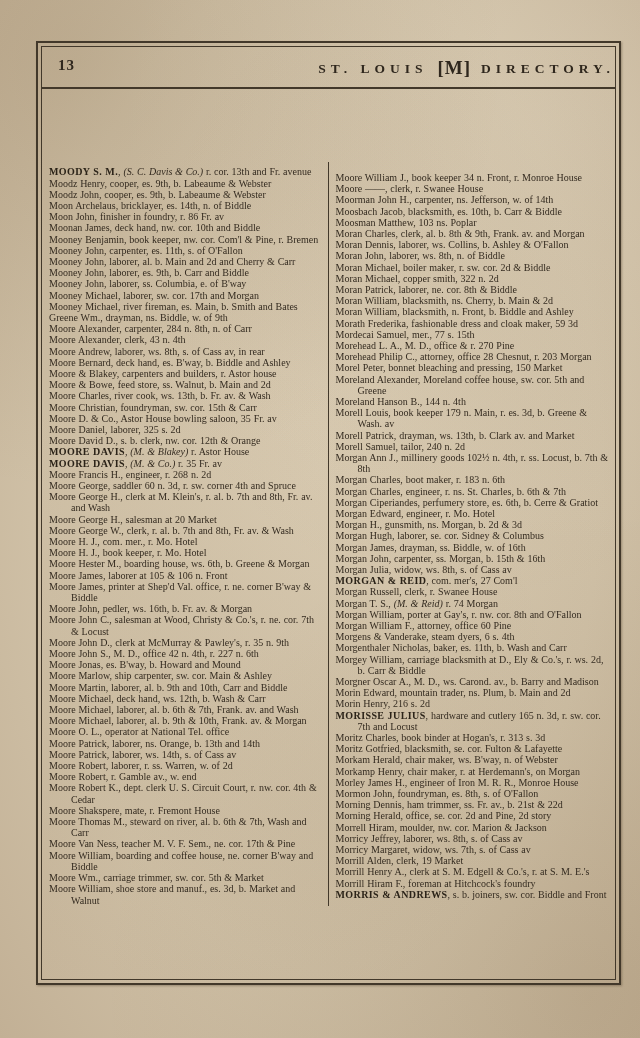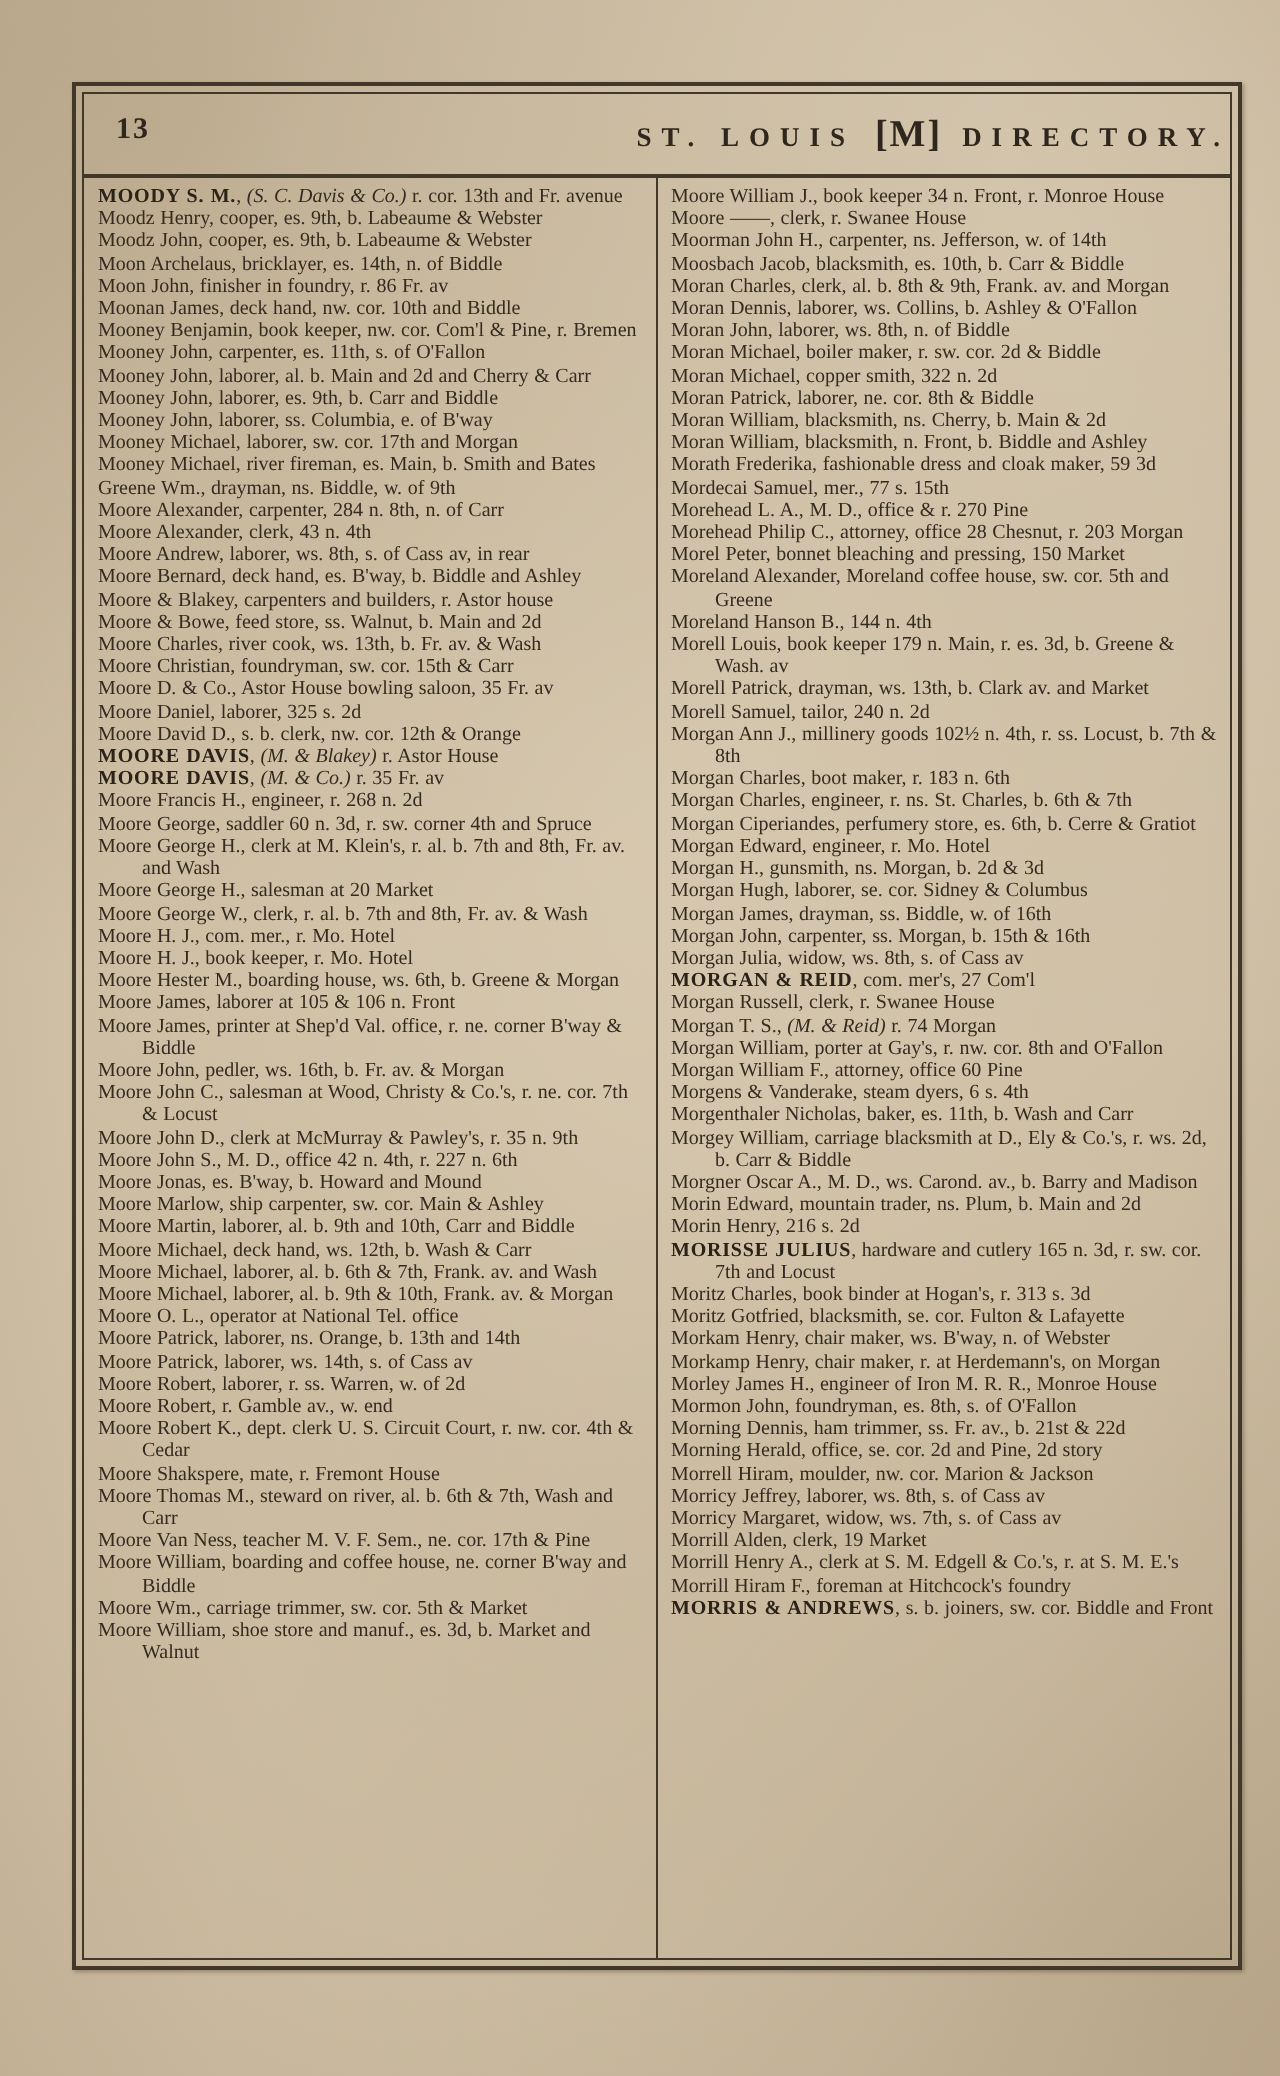--- a/index.html
+++ b/index.html
@@ -44,21 +44,21 @@
     text-align:right;color:#2f271d;white-space:nowrap;
   }
   .title .tpart{
     font-size:13.5px;font-weight:bold;letter-spacing:5px;
     vertical-align:middle;
   }
   .title .tletter{
     font-size:19px;font-weight:bold;letter-spacing:1px;
     margin:0 10px;vertical-align:middle;position:relative;top:-1px;
   }
-  .cols{flex:1;display:flex;min-height:0;}
+  .cols{flex:1;display:flex;min-height:0;align-items:center;}
   .col{
     width:50%;box-sizing:border-box;
     padding:4px 4px 0 7px;
     overflow:hidden;
   }
   .col.left{border-right:1px solid #42382a;}
   .entry{
     margin:0;
     padding-left:22px;text-indent:-22px;
     font-size:10px;line-height:11.2px;
@@ -140,20 +140,21 @@
             <p class="entry">Moore Van Ness, teacher M. V. F. Sem., ne. cor. 17th &amp; Pine</p>
             <p class="entry">Moore William, boarding and coffee house, ne. corner B'way and Biddle</p>
             <p class="entry">Moore Wm., carriage trimmer, sw. cor. 5th &amp; Market</p>
             <p class="entry">Moore William, shoe store and manuf., es. 3d, b. Market and Walnut</p>
           </div>
         <div class="col right">
             <p class="entry">Moore William J., book keeper 34 n. Front, r. Monroe House</p>
             <p class="entry">Moore ——, clerk, r. Swanee House</p>
             <p class="entry">Moorman John H., carpenter, ns. Jefferson, w. of 14th</p>
             <p class="entry">Moosbach Jacob, blacksmith, es. 10th, b. Carr &amp; Biddle</p>
+            <p class="entry">Moosman Matthew, 103 ns. Poplar</p>
             <p class="entry">Moran Charles, clerk, al. b. 8th &amp; 9th, Frank. av. and Morgan</p>
             <p class="entry">Moran Dennis, laborer, ws. Collins, b. Ashley &amp; O'Fallon</p>
             <p class="entry">Moran John, laborer, ws. 8th, n. of Biddle</p>
             <p class="entry">Moran Michael, boiler maker, r. sw. cor. 2d &amp; Biddle</p>
             <p class="entry">Moran Michael, copper smith, 322 n. 2d</p>
             <p class="entry">Moran Patrick, laborer, ne. cor. 8th &amp; Biddle</p>
             <p class="entry">Moran William, blacksmith, ns. Cherry, b. Main &amp; 2d</p>
             <p class="entry">Moran William, blacksmith, n. Front, b. Biddle and Ashley</p>
             <p class="entry">Morath Frederika, fashionable dress and cloak maker, 59 3d</p>
             <p class="entry">Mordecai Samuel, mer., 77 s. 15th</p>
@@ -182,21 +183,21 @@
             <p class="entry">Morgan William F., attorney, office 60 Pine</p>
             <p class="entry">Morgens &amp; Vanderake, steam dyers, 6 s. 4th</p>
             <p class="entry">Morgenthaler Nicholas, baker, es. 11th, b. Wash and Carr</p>
             <p class="entry">Morgey William, carriage blacksmith at D., Ely &amp; Co.'s, r. ws. 2d, b. Carr &amp; Biddle</p>
             <p class="entry">Morgner Oscar A., M. D., ws. Carond. av., b. Barry and Madison</p>
             <p class="entry">Morin Edward, mountain trader, ns. Plum, b. Main and 2d</p>
             <p class="entry">Morin Henry, 216 s. 2d</p>
             <p class="entry"><b>MORISSE JULIUS</b>, hardware and cutlery 165 n. 3d, r. sw. cor. 7th and Locust</p>
             <p class="entry">Moritz Charles, book binder at Hogan's, r. 313 s. 3d</p>
             <p class="entry">Moritz Gotfried, blacksmith, se. cor. Fulton &amp; Lafayette</p>
-            <p class="entry">Morkam Henry, chair maker, ws. B'way, n. of Webster</p>
+            <p class="entry">Morkam Herald, chair maker, ws. B'way, n. of Webster</p>
             <p class="entry">Morkamp Henry, chair maker, r. at Herdemann's, on Morgan</p>
             <p class="entry">Morley James H., engineer of Iron M. R. R., Monroe House</p>
             <p class="entry">Mormon John, foundryman, es. 8th, s. of O'Fallon</p>
             <p class="entry">Morning Dennis, ham trimmer, ss. Fr. av., b. 21st &amp; 22d</p>
             <p class="entry">Morning Herald, office, se. cor. 2d and Pine, 2d story</p>
             <p class="entry">Morrell Hiram, moulder, nw. cor. Marion &amp; Jackson</p>
             <p class="entry">Morricy Jeffrey, laborer, ws. 8th, s. of Cass av</p>
             <p class="entry">Morricy Margaret, widow, ws. 7th, s. of Cass av</p>
             <p class="entry">Morrill Alden, clerk, 19 Market</p>
             <p class="entry">Morrill Henry A., clerk at S. M. Edgell &amp; Co.'s, r. at S. M. E.'s</p>

